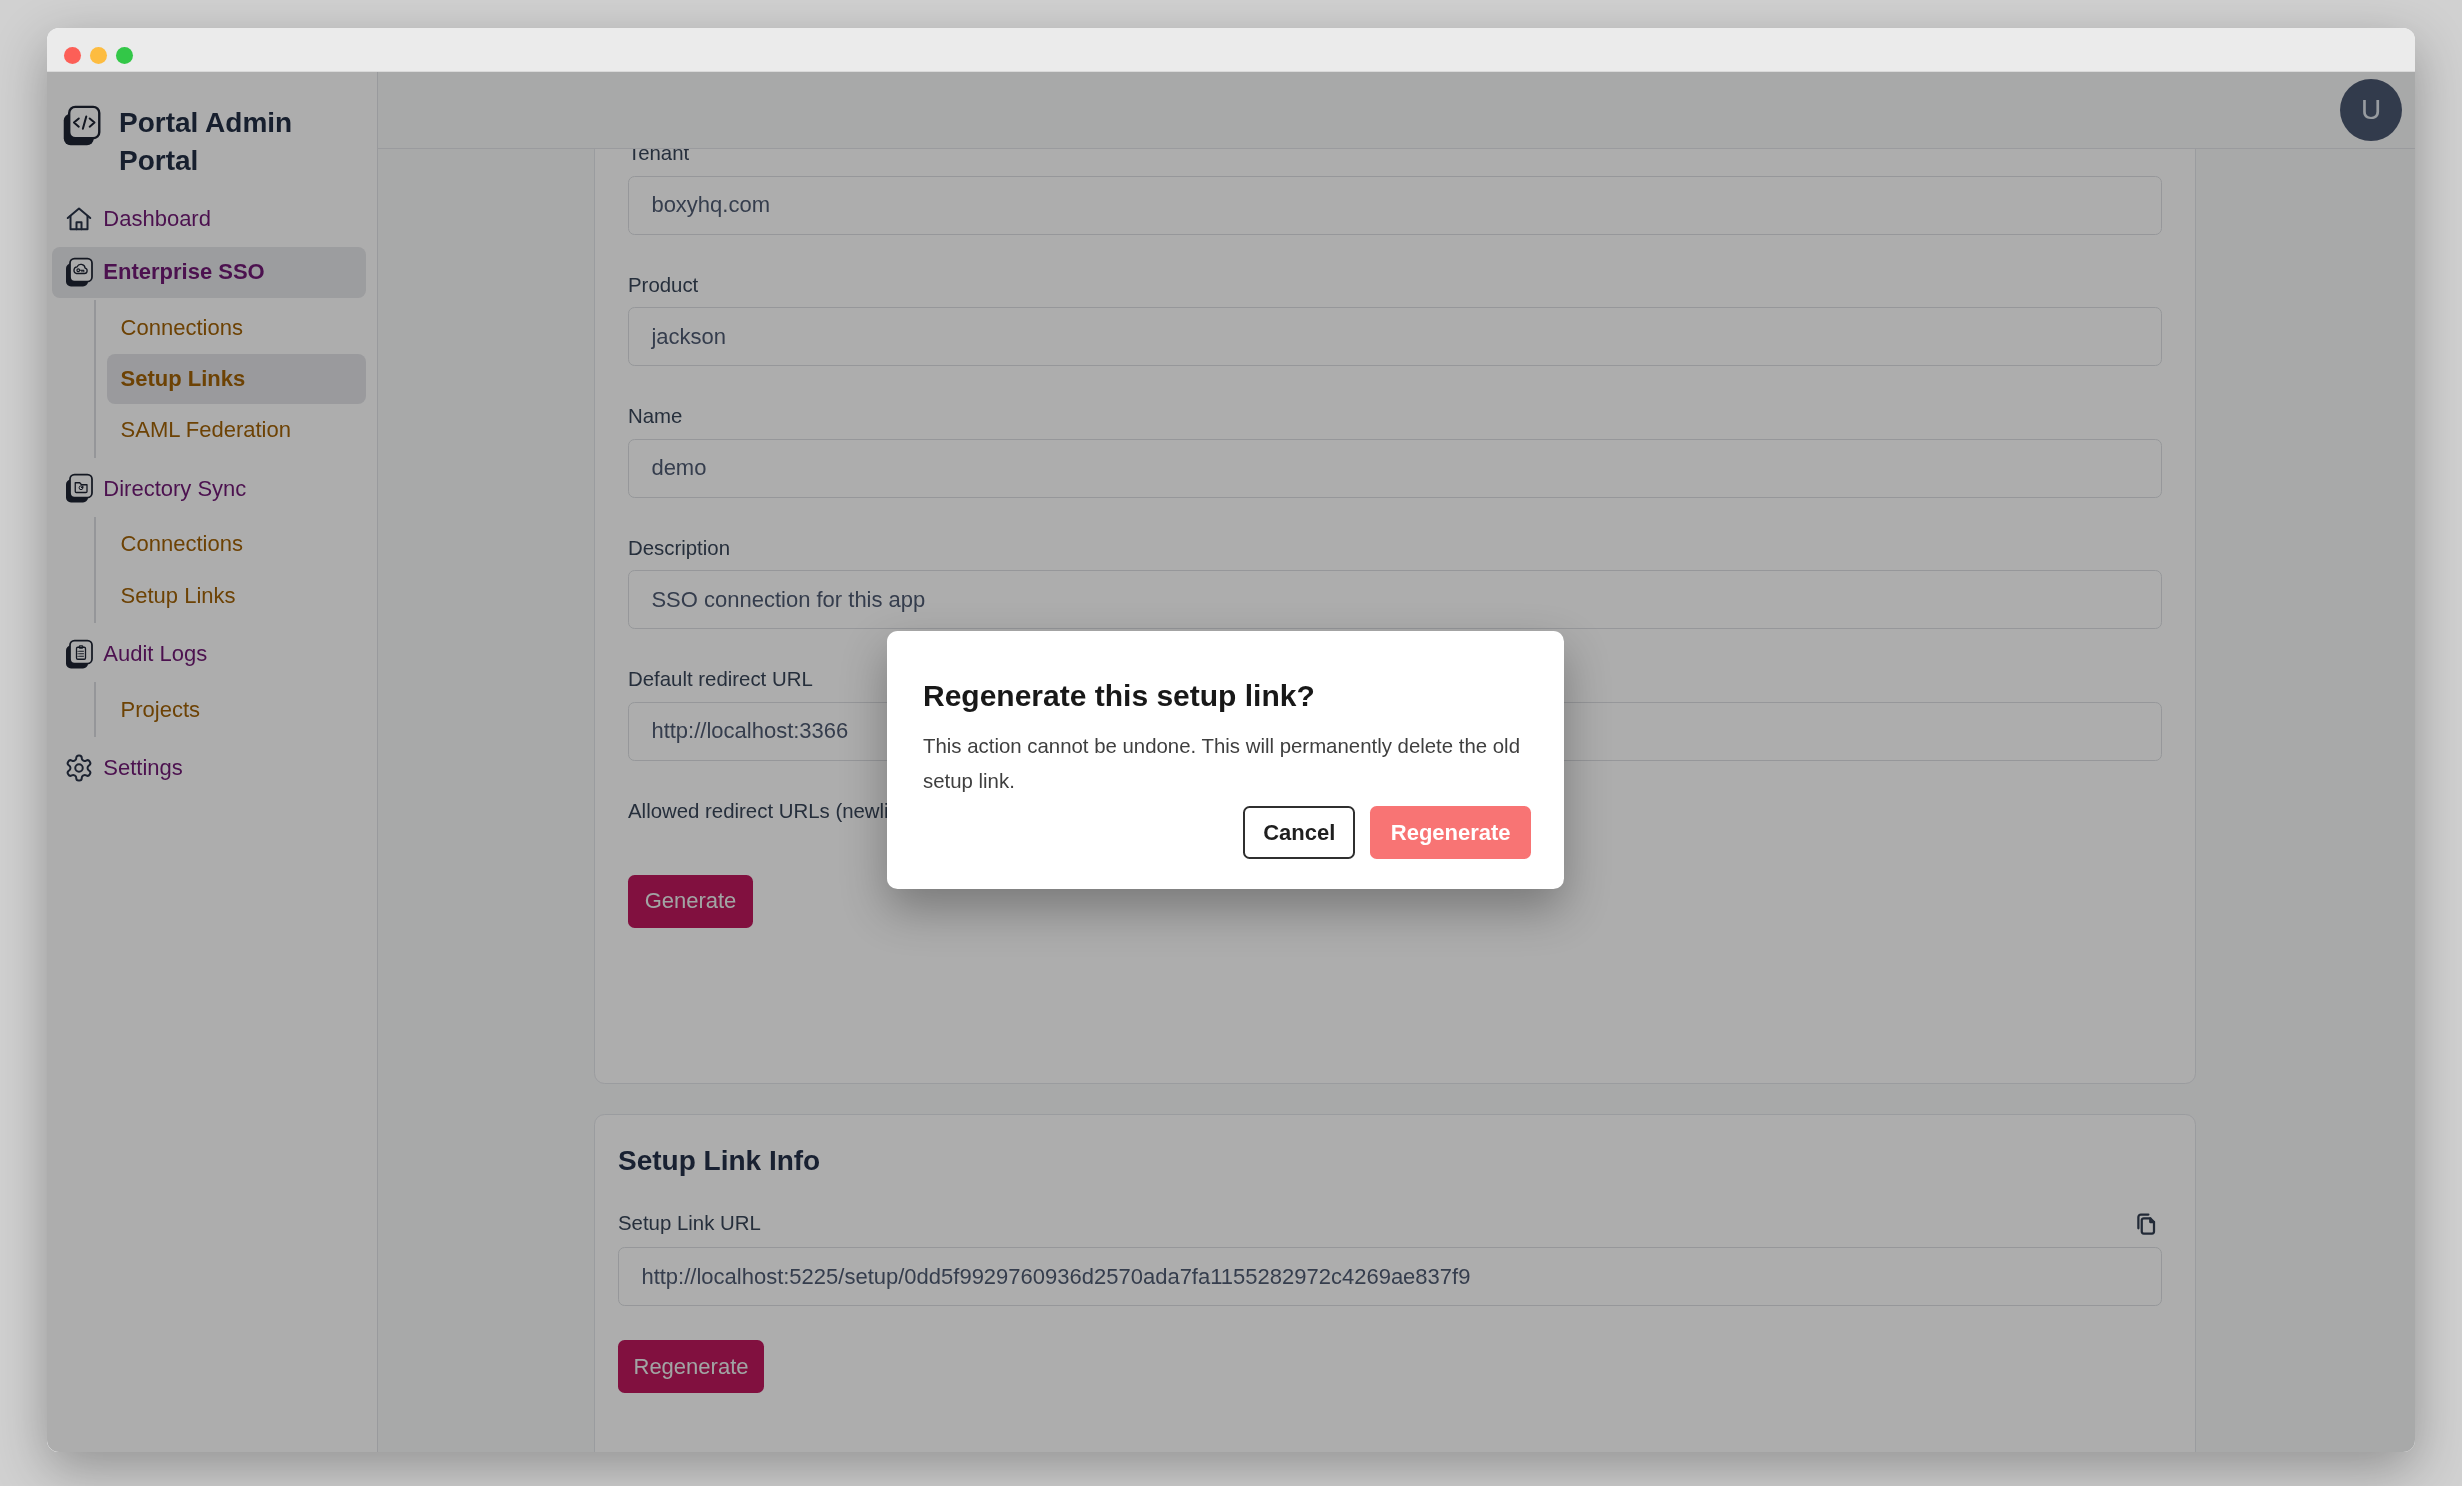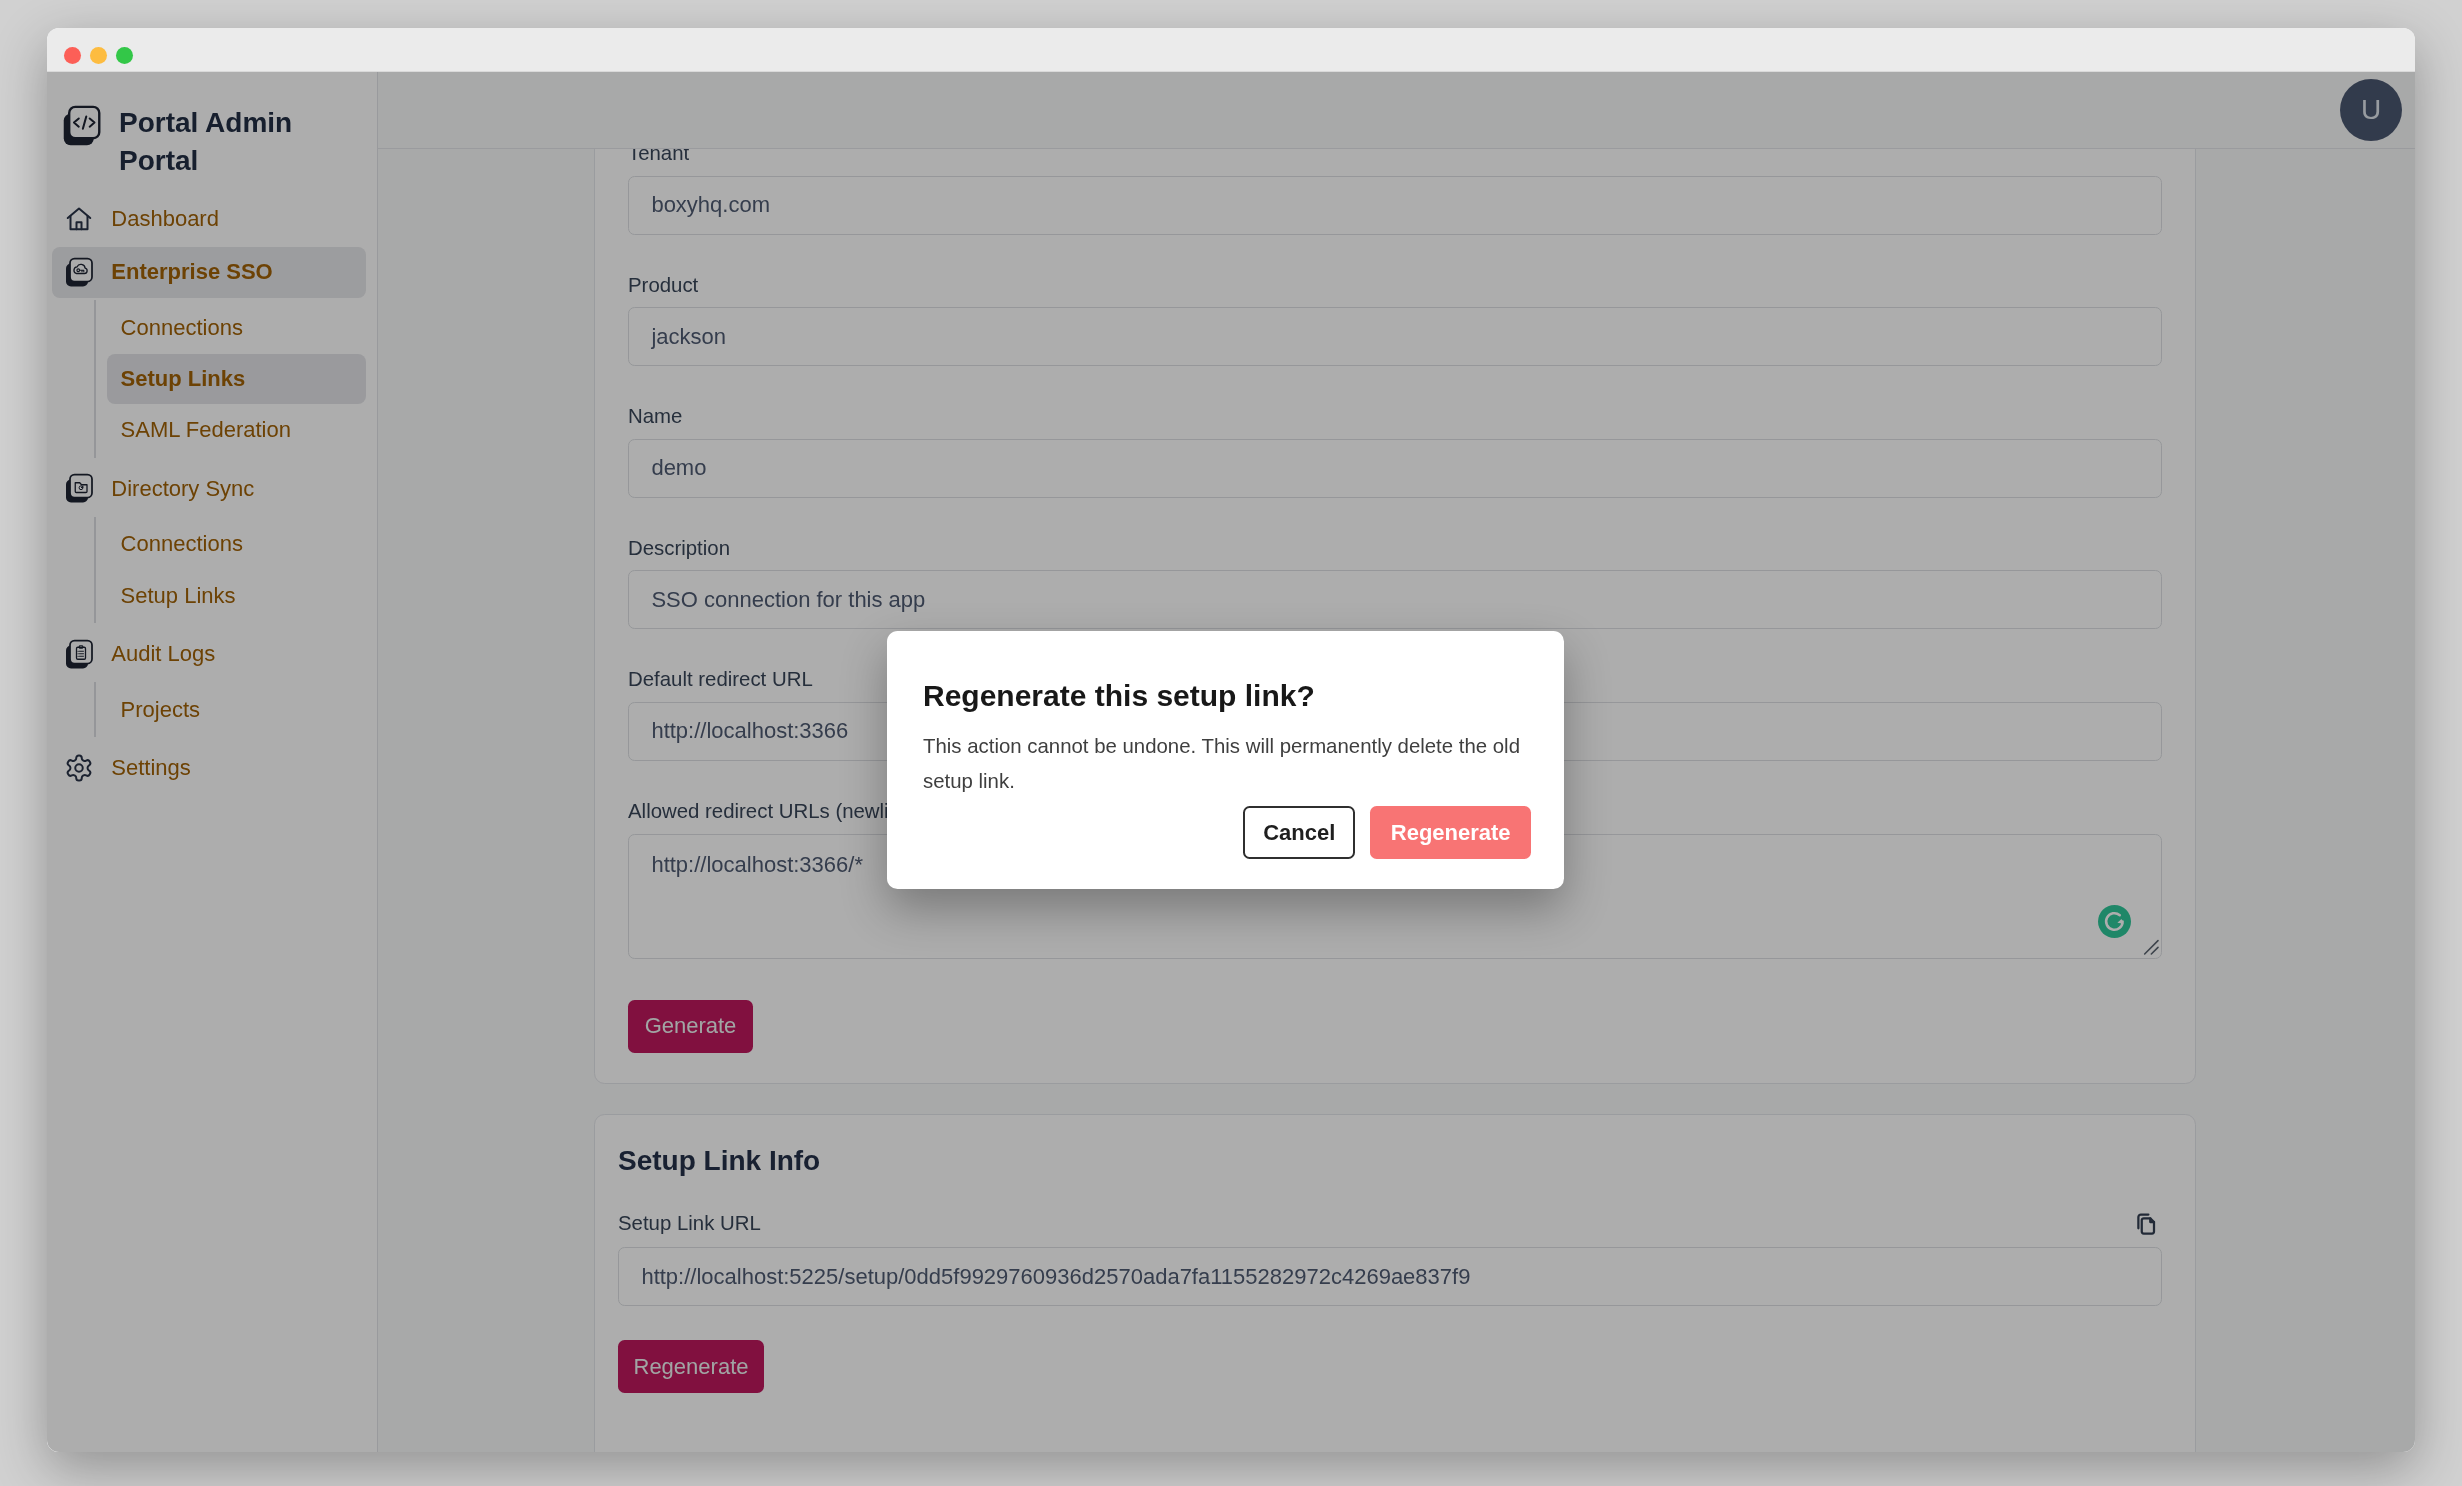--- a/index.html
+++ b/index.html
@@ -28,23 +28,23 @@
   .dot.green  { left: 69px; background: #33c748; }
 
   .app { position: absolute; top: 44px; left: 0; right: 0; bottom: 0; display: flex; background: #f8f9fa; }
 
   
   .sidebar { width: 331px; flex: none; background: #ffffff; border-right: 1.3px solid #e2e3e7; position: relative; }
   .logo { position: absolute; top: 32px; left: 14px; display: flex; gap: 17px; align-items: flex-start; }
   .logo-title { font-size: 28px; font-weight: 700; line-height: 38px; color: #232f44; width: 204px; }
   .nav { position: absolute; top: 121px; left: 0; right: 0; }
   .nav-row {
-    display: flex; align-items: center; gap: 17px;
+    display: flex; align-items: center; gap: 9px;
     height: 51px; margin: 0 11.2px 2.6px 5.3px; padding-left: 12px;
-    border-radius: 8px; font-size: 22px; color: #a16207; cursor: pointer;
+    border-radius: 8px; font-size: 22px; color: #701a75; cursor: pointer;
   }
   .nav-row.active { background: #e6e7ea; font-weight: 700; }
   .nicon { width: 30px; height: 33px; flex: none; display: flex; align-items: center; }
   .subgroup { margin: 1.3px 11.2px 5.3px 47px; border-left: 2px solid #dcdee2; padding: 1.3px 0; }
   .sub-row {
     display: flex; align-items: center; height: 50px;
     margin: 1.3px 0 1.3px 10.6px; padding-left: 14px;
     border-radius: 8px; font-size: 22px; color: #a16207; cursor: pointer;
   }
   .sub-row.active { background: #e3e4e8; font-weight: 700; }
@@ -253,35 +253,20 @@
             </div>
           </div>
           <div class="fgroup">
             <div class="flabel">Default redirect URL</div>
             <div class="finput">
               <span>http://localhost:3366</span>
             </div>
           </div>
           <div class="fgroup" style="margin-bottom:0">
             <div class="flabel">Allowed redirect URLs (newline separated)</div>
-            <div class="finput ftextarea">
-              <span>http://localhost:3366/*</span>
-              <span class="grammarly">
-                <svg width="33" height="33" viewBox="0 0 50 50">
-                  <circle cx="25" cy="25" r="25" fill="#2fc79a"></circle>
-                  <path d="M33 15.5 a12.5 12.5 0 1 0 4.3 9.4" fill="none" stroke="#ffffff" stroke-width="3.8" stroke-linecap="round"></path>
-                  <path d="M38.6 28.4 l-9.2 -1.6 6.2 -5.4 z" fill="#ffffff"></path>
-                </svg>
-              </span>
-              <span class="resize-handle">
-                <svg width="20" height="20" viewBox="0 0 30 30">
-                  <path d="M7 27 L27 7 M17 27 L27 17" stroke="#5b6470" stroke-width="2.4" stroke-linecap="round"></path>
-                </svg>
-              </span>
-            </div>
           </div>
           <button class="btn btn-teal btn-generate">Generate</button>
         </div>
 
         <div class="card card2">
           <div class="card2-title">Setup Link Info</div>
           <div class="url-label-row">
             <div class="flabel">Setup Link URL</div>
             <span class="copy-btn">
               <svg width="30" height="30" viewBox="0 0 24 24" fill="none" stroke="#333f52" stroke-width="1.8" stroke-linecap="round" stroke-linejoin="round">

